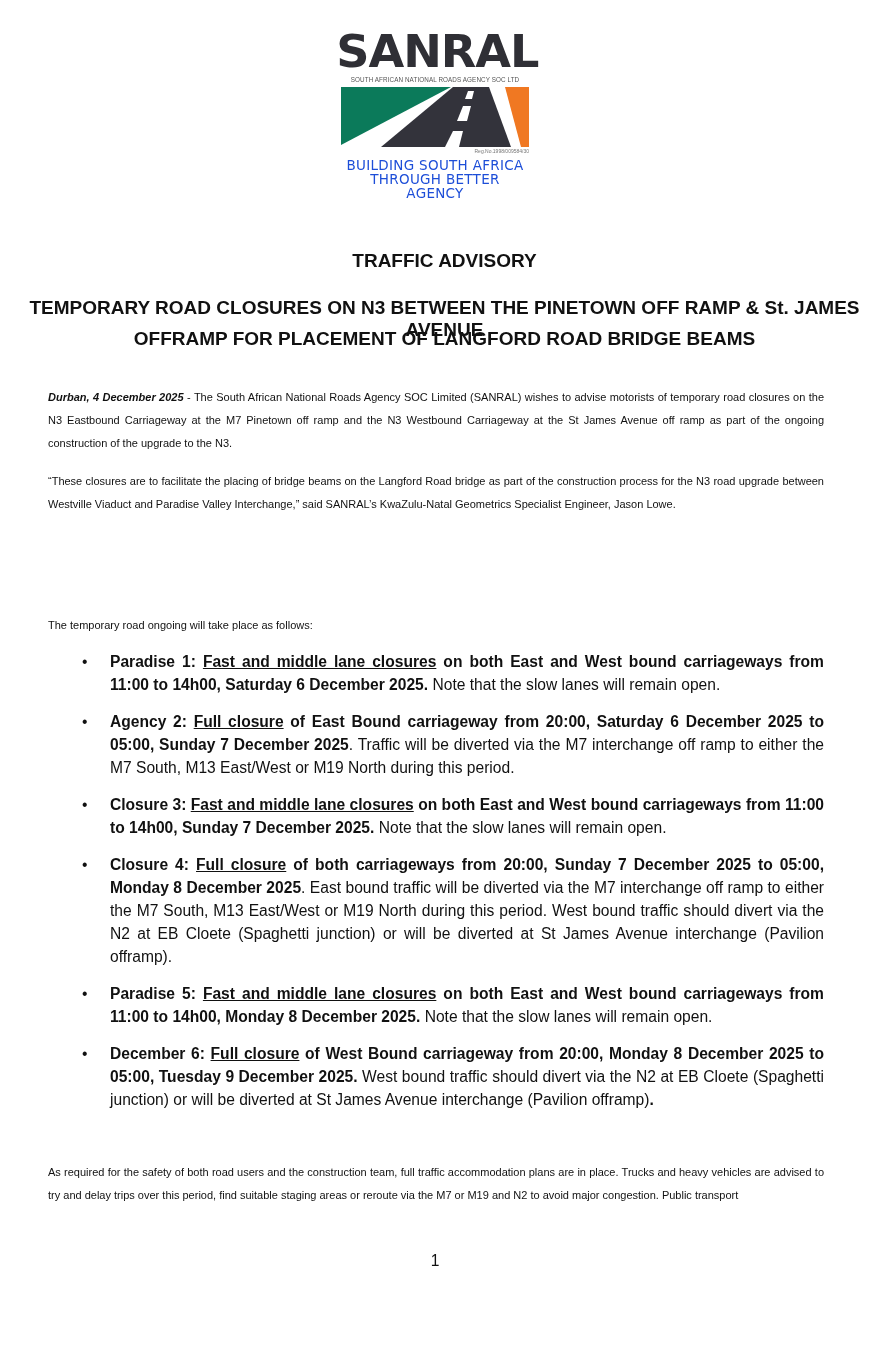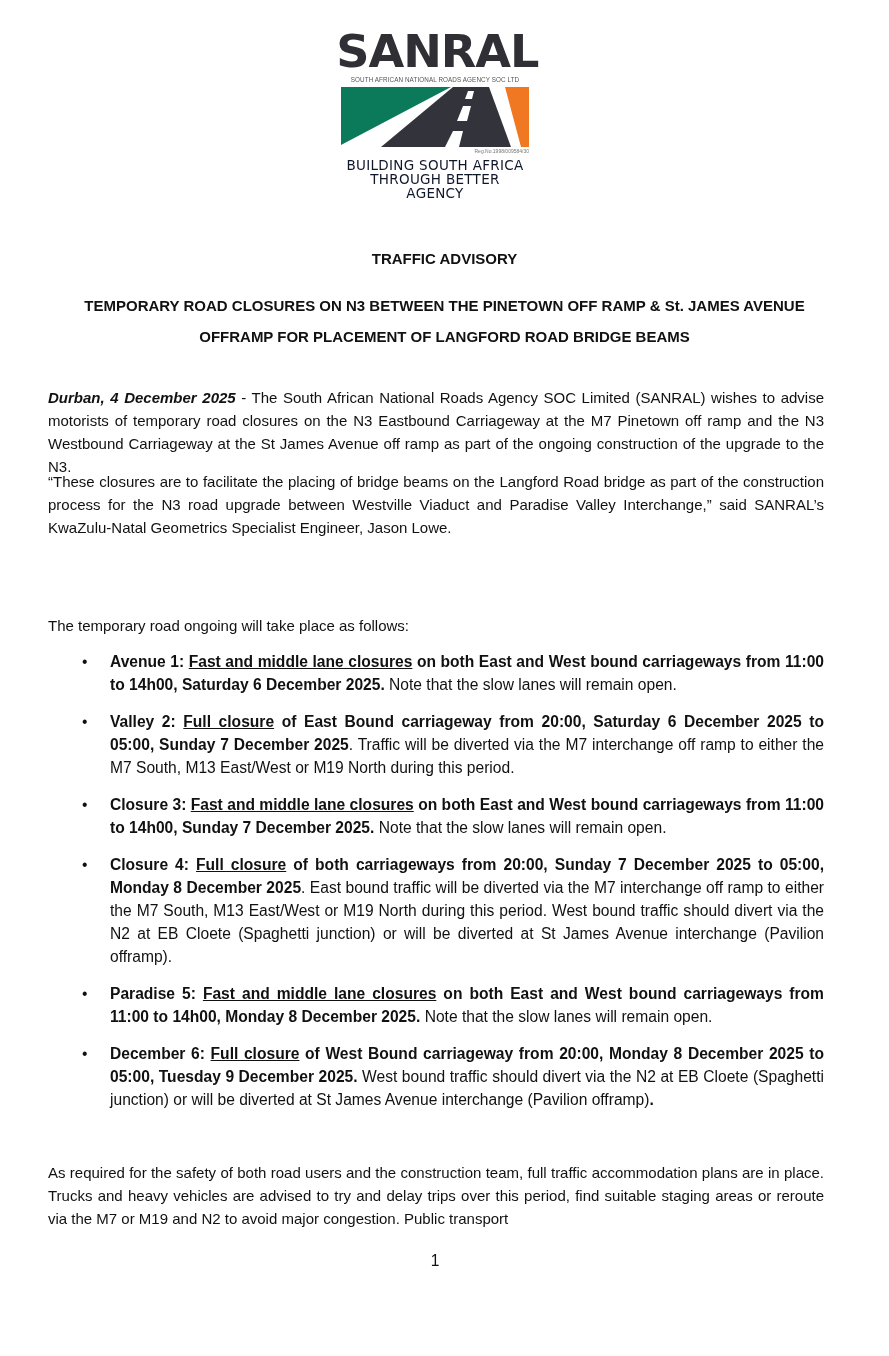--- a/index.html
+++ b/index.html
@@ -4,23 +4,23 @@
 <style>
   html, body { margin:0; padding:0; background:#ffffff; }
   body { width:889px; height:1356px; position:relative; overflow:hidden;
          font-family:"Liberation Sans", sans-serif; color:#111; }
   .logo { position:absolute; left:341px; top:30px; width:188px; }
   .logo-word { font-family:"DejaVu Sans", sans-serif; font-weight:bold; font-size:44px; letter-spacing:-1px;
                color:#2f2f35; line-height:44px; text-align:center; transform:scaleX(1.05); }
   .logo-sub { font-size:6.3px; color:#555; text-align:center; letter-spacing:0.1px; margin-top:2px; white-space:nowrap; }
   .logo-art { position:relative; width:188px; height:60px; margin-top:4px; }
   .logo-reg { font-size:5px; color:#777; text-align:right; margin-top:1px; }
-  .logo-tag { font-family:"DejaVu Sans", sans-serif; font-size:13.5px; color:#0f172a; line-height:14px; text-align:center; letter-spacing:0.3px; margin-top:4px; }
-  .title { position:absolute; left:0; width:889px; text-align:center; font-weight:bold; font-size:15px; }
-  .para { position:absolute; left:48px; width:776px; font-size:15px; line-height:23px; text-align:justify; }
+  .logo-tag { font-family:"DejaVu Sans", sans-serif; font-size:13.5px; color:#1d4ed8; line-height:14px; text-align:center; letter-spacing:0.3px; margin-top:4px; }
+  .title { position:absolute; left:0; width:889px; text-align:center; font-weight:bold; font-size:19px; }
+  .para { position:absolute; left:48px; width:776px; font-size:11px; line-height:23px; text-align:justify; }
   ul.closures { position:absolute; left:80px; width:744px; margin:0; padding:0; list-style:none; font-size:15.6px; line-height:23px; }
   ul.closures li { position:relative; padding-left:30px; text-align:justify; margin-bottom:14px; }
   ul.closures li .bullet { position:absolute; left:2px; top:0; }
   .b { font-weight:bold; }
   .u { text-decoration:underline; }
   .page-num { position:absolute; left:0; width:870px; top:1252px; text-align:center; font-size:15.6px; }
 </style>
 </head>
 <body>
 
@@ -52,25 +52,25 @@
   <span class="b" style="font-style:italic;">Durban, 4 December 2025</span><span> - The South African National Roads Agency SOC Limited (SANRAL) wishes to advise motorists of temporary road closures on the N3 Eastbound Carriageway at the M7 Pinetown off ramp and the N3 Westbound Carriageway at the St James Avenue off ramp as part of the ongoing construction of the upgrade to the N3.</span>
 </div>
 
 <div class="para" style="top:470px;">“These closures are to facilitate the placing of bridge beams on the Langford Road bridge as part of the construction process for the N3 road upgrade between Westville Viaduct and Paradise Valley Interchange,” said SANRAL’s KwaZulu-Natal Geometrics Specialist Engineer, Jason Lowe.</div>
 
 <div class="para" style="top:614px;">The temporary road ongoing will take place as follows:</div>
 
 <ul class="closures" style="top:650px;">
   <li>
     <span class="bullet">•</span>
-    <span class="b">Avenue 1: </span><span class="b u">Fast and middle lane closures</span><span class="b"> on both East and West bound carriageways from 11:00 to 14h00, Saturday 6 December 2025.</span><span> Note that the slow lanes will remain open.</span>
+    <span class="b">Paradise 1: </span><span class="b u">Fast and middle lane closures</span><span class="b"> on both East and West bound carriageways from 11:00 to 14h00, Saturday 6 December 2025.</span><span> Note that the slow lanes will remain open.</span>
   </li>
   <li>
     <span class="bullet">•</span>
-    <span class="b">Valley 2: </span><span class="b u">Full closure</span><span class="b"> of East Bound carriageway from 20:00, Saturday 6 December 2025 to 05:00, Sunday 7 December 2025</span><span>. Traffic will be diverted via the M7 interchange off ramp to either the M7 South, M13 East/West or M19 North during this period.</span>
+    <span class="b">Agency 2: </span><span class="b u">Full closure</span><span class="b"> of East Bound carriageway from 20:00, Saturday 6 December 2025 to 05:00, Sunday 7 December 2025</span><span>. Traffic will be diverted via the M7 interchange off ramp to either the M7 South, M13 East/West or M19 North during this period.</span>
   </li>
   <li>
     <span class="bullet">•</span>
     <span class="b">Closure 3: </span><span class="b u">Fast and middle lane closures</span><span class="b"> on both East and West bound carriageways from 11:00 to 14h00, Sunday 7 December 2025.</span><span> Note that the slow lanes will remain open.</span>
   </li>
   <li>
     <span class="bullet">•</span>
     <span class="b">Closure 4: </span><span class="b u">Full closure</span><span class="b"> of both carriageways from 20:00, Sunday 7 December 2025 to 05:00, Monday 8 December 2025</span><span>. East bound traffic will be diverted via the M7 interchange off ramp to either the M7 South, M13 East/West or M19 North during this period. West bound traffic should divert via the N2 at EB Cloete (Spaghetti junction) or will be diverted at St James Avenue interchange (Pavilion offramp).</span>
   </li>
   <li>

